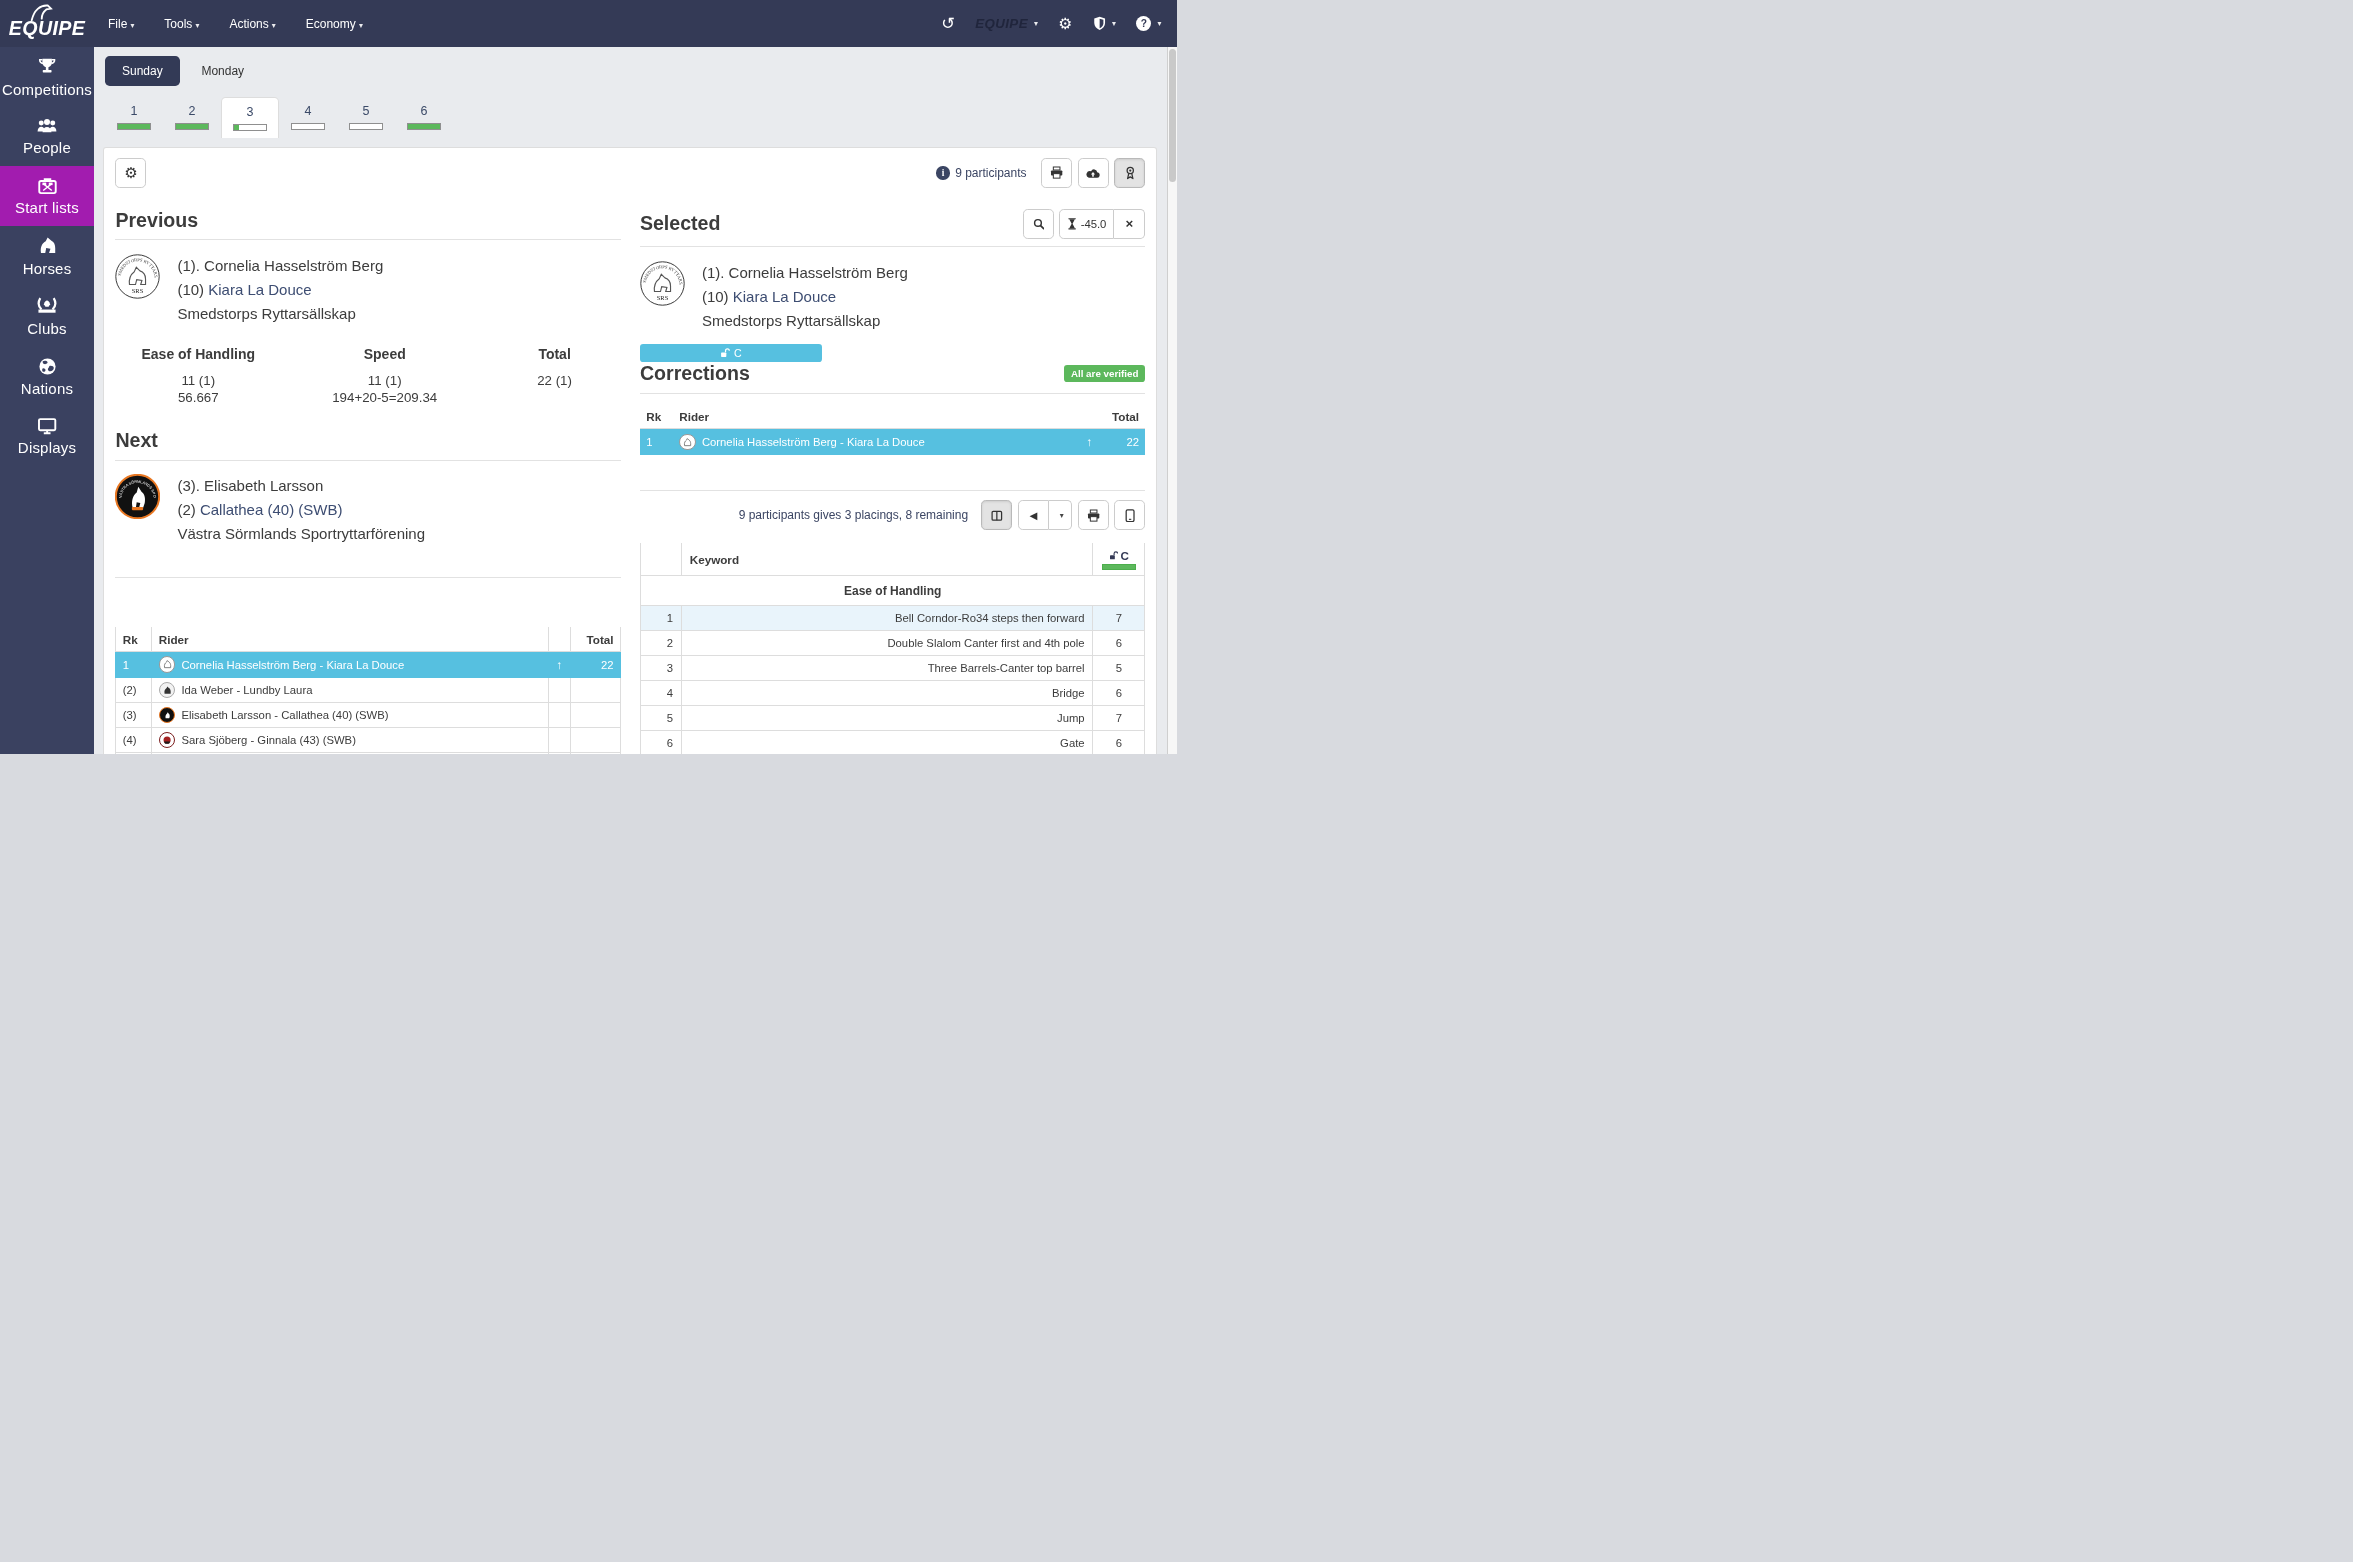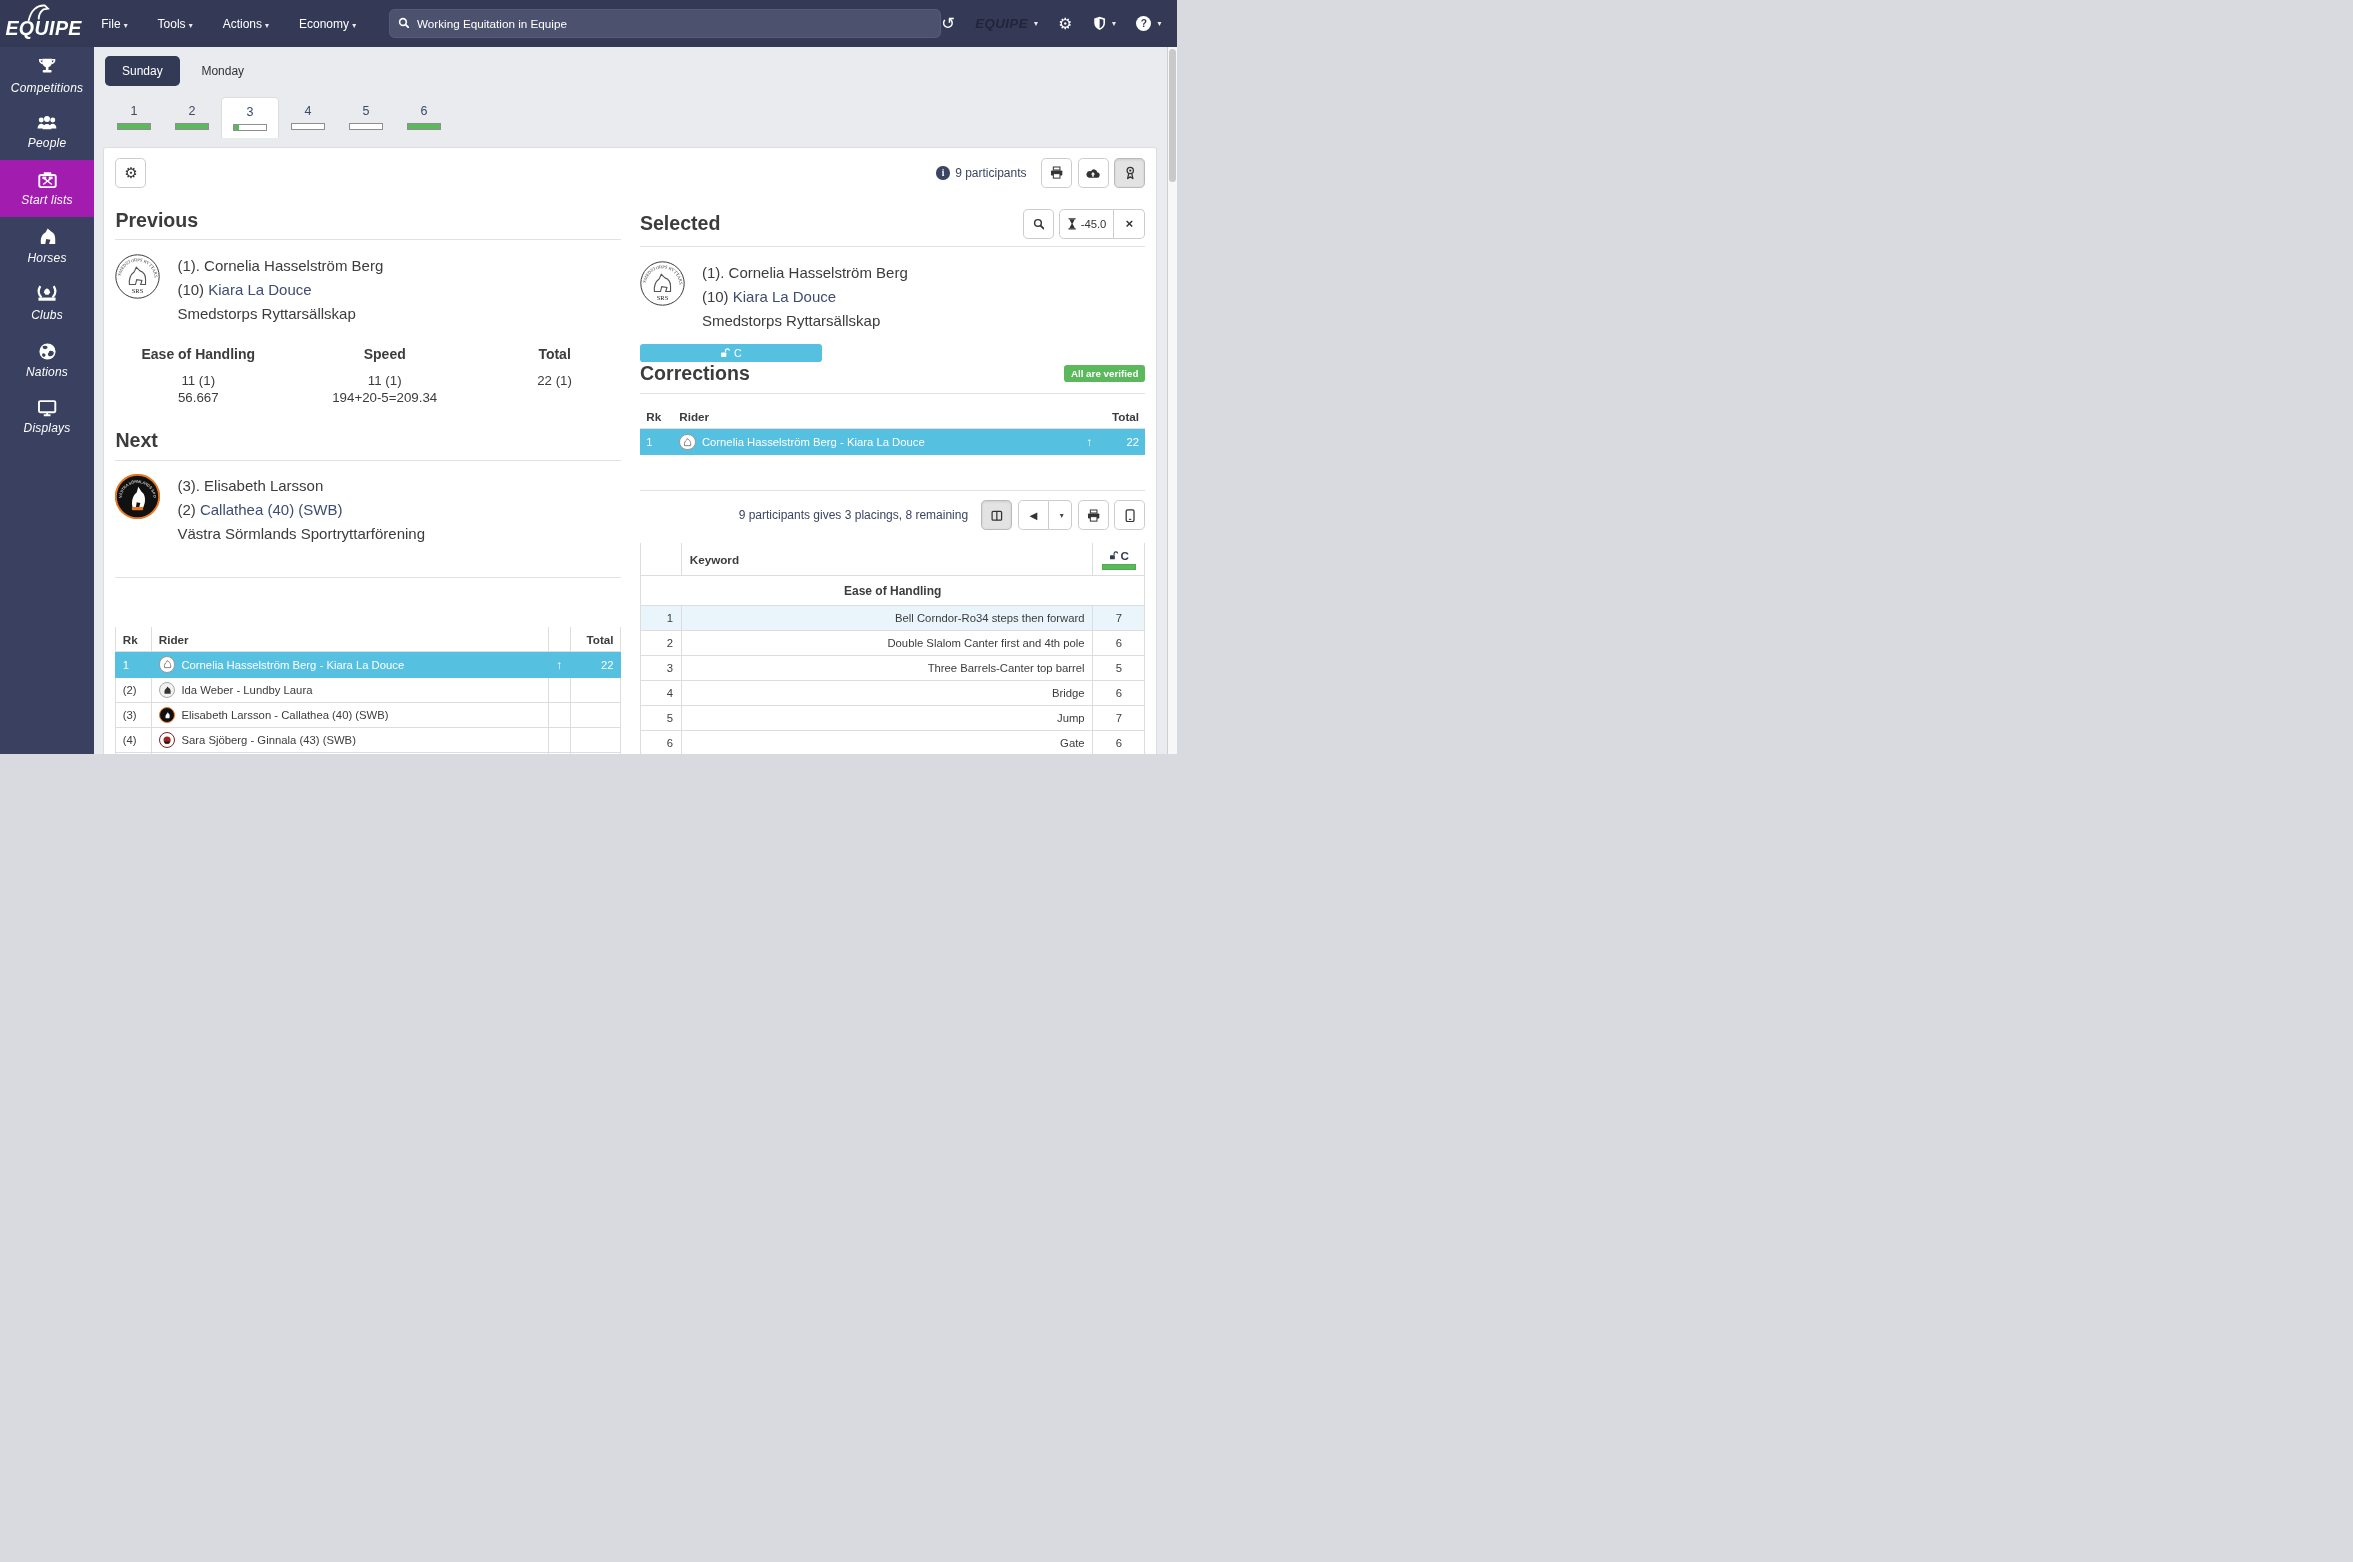--- a/index.html
+++ b/index.html
@@ -20,21 +20,21 @@
   .nav-search .sicon { position:absolute; left:8.6px; top:7.8px; color:#fff; }
   .nav-right { display:flex; align-items:center; margin-left:auto; padding-right:15.6px; gap:20.3px; color:#fff; }
   .nav-right .histo { font-size:16.4px; line-height:1; }
   .logo-dark { color:#20253c; font-size:13.3px; font-weight:bold; font-style:italic; letter-spacing:0.4px; }
   .nav-ic { display:flex; align-items:center; gap:3.1px; cursor:pointer; }
   .circle-glyph { width:15px; height:15px; border-radius:50%; background:#fff; color:#343a56; font-weight:bold; font-size:10.2px; display:flex; align-items:center; justify-content:center; }
 
   
   .sidebar { position:absolute; top:47px; left:0; bottom:0; width:94px; background:#3a4160; z-index:20; }
   .side-item { display:flex; flex-direction:column; align-items:center; gap:4.7px; padding:10.2px 3.1px 9.4px; color:#fff; cursor:pointer; }
-  .side-item .lbl { font-size:12px; letter-spacing:0.2px;font-style:italic; }
+  .side-item .lbl { font-size:15px; letter-spacing:0.2px; }
   .side-item.active { background:#a21caf; }
   .side-item svg { display:block; }
 
   
   .content { position:absolute; top:47px; left:94px; right:0; bottom:0; background:#e9ebee; }
   .scrollbar { position:absolute; top:0; right:0; bottom:0; width:10.2px; background:#f7f7f7; border-left:0.8px solid #cfcfcf; z-index:40; }
   .scrollbar .thumb { position:absolute; top:1.6px; left:1.6px; width:7px; height:133px; background:#c9c9c9; border-radius:3.9px; }
 
   .day-tabs { display:flex; align-items:center; padding:9.4px 0 0 11px; gap:4.7px; }
   .day-tab { font-size:12px; color:#333; padding:7.8px 17px; cursor:pointer; border-radius:4.7px; }
@@ -139,29 +139,20 @@
             <path d="M3 21 C6 8 14 1 24 2 L28 6 L22 7 C18 10 16 14 16 19" fill="none" stroke="#fff" stroke-width="2.4" stroke-linecap="round"></path>
           </svg>
         <span>EQUIPE</span>
       </div>
     </div>
     <div class="nav-menus">
       <span class="nav-menu"><span>File</span><span class="caret">▾</span></span>
       <span class="nav-menu"><span>Tools</span><span class="caret">▾</span></span>
       <span class="nav-menu"><span>Actions</span><span class="caret">▾</span></span>
       <span class="nav-menu"><span>Economy</span><span class="caret">▾</span></span>
-    </div>
-    <div class="nav-search">
-      <span class="sicon">
-        <svg width="11.7" height="11.7" viewBox="0 0 16 16">
-            <circle cx="6.8" cy="6.8" r="4.6" fill="none" stroke="currentColor" stroke-width="2.2"></circle>
-            <line x1="10.4" y1="10.4" x2="14.6" y2="14.6" stroke="currentColor" stroke-width="2.6" stroke-linecap="round"></line>
-          </svg>
-      </span>
-      <input type="text" value="Working Equitation in Equipe" style="">
     </div>
     <div class="nav-right">
       <span class="histo">↺</span>
       <span class="nav-ic">
         <span class="logo-dark">EQUIPE</span>
         <span class="caret">▾</span>
       </span>
       <span class="nav-ic" style="font-size:15.6px;">⚙</span>
       <span class="nav-ic">
         <svg width="13.3" height="15" viewBox="0 0 16 18">

